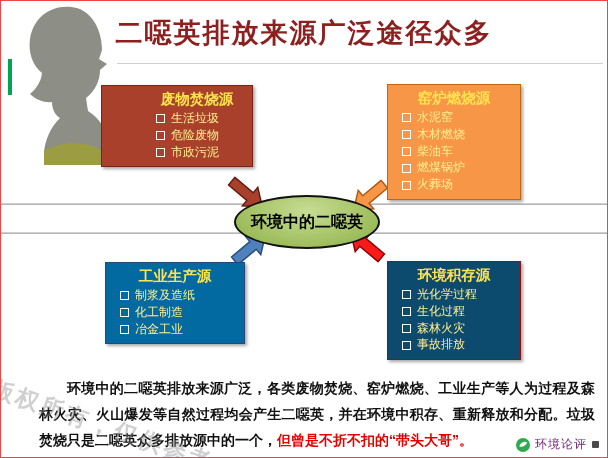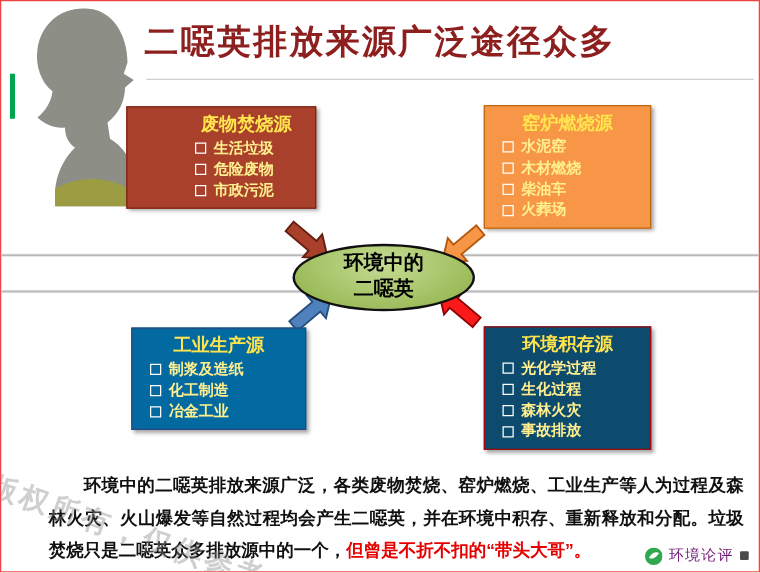--- a/index.html
+++ b/index.html
@@ -20,32 +20,32 @@
     position:absolute;left:0;right:0;top:14px;margin:0;text-align:center;
     font-size:27px;font-weight:bold;letter-spacing:2px;color:#8E1F1F;z-index:2;
   }
   
   .box{
     position:absolute;box-sizing:border-box;border:1px solid;z-index:3;
     padding:4px 6px 7px;box-shadow:2px 2px 3px rgba(0,0,0,.35);
   }
   .box-title{text-align:center;font-weight:bold;font-size:14.5px;margin-bottom:3px;color:#FFE44D;}
   .box-item{display:flex;align-items:center;gap:6px;padding-left:8px;margin-top:3px;
-    font-size:12px;font-weight:bold;line-height:1.15;color:#FFEF8E;}
+    font-size:12px;font-weight:normal;line-height:1.15;color:#FFEF8E;}
   .cb{width:7px;height:7px;border:1.5px solid #ffffff;display:inline-block;flex:none;background:transparent;}
   .box-waste{left:100px;top:84px;width:152px;background:#A8402B;border-color:#7A2414;padding-left:46px;}
   .box-kiln{left:386px;top:83px;width:134px;background:#F79646;border-color:#C2660F;}
   .box-industry{left:104px;top:261px;width:140px;background:#0369a1;border-color:#28477E;}
   .box-reservoir{left:386px;top:260px;width:134px;background:#0c4a6e;border-color:#9D0C0C;}
   
   .center-node{
     position:absolute;left:233px;top:194px;width:146px;height:54px;z-index:4;
     border:2px solid #111;border-radius:50%;
     background:radial-gradient(ellipse at 50% 28%,#c6dc93,#9BBB59 75%);
-    display:flex;flex-direction:column;justify-content:center;align-items:center;
+    display:flex;justify-content:center;align-items:center;
     font-size:16px;font-weight:bold;color:#000;line-height:1.3;box-sizing:border-box;
   }
   
   .arrow{position:absolute;width:42px;height:28px;z-index:3;}
   .arrow-waste{left:225px;top:179px;transform:rotate(40deg);}
   .arrow-kiln{left:347px;top:182px;transform:rotate(140deg);}
   .arrow-industry{left:228px;top:233px;transform:rotate(-40deg);}
   .arrow-reservoir{left:344px;top:230px;transform:rotate(-140deg);}
   
   .para{
@@ -123,20 +123,24 @@
     <div class="box-item">
         <span class="cb"></span>
         <span>木材燃烧</span>
       </div>
     <div class="box-item">
         <span class="cb"></span>
         <span>柴油车</span>
       </div>
     <div class="box-item">
         <span class="cb"></span>
+        <span>燃煤锅炉</span>
+      </div>
+    <div class="box-item">
+        <span class="cb"></span>
         <span>火葬场</span>
       </div>
   </div>
 
   <div class="box box-industry">
     <div class="box-title">工业生产源</div>
     <div class="box-item">
         <span class="cb"></span>
         <span>制浆及造纸</span>
       </div>

